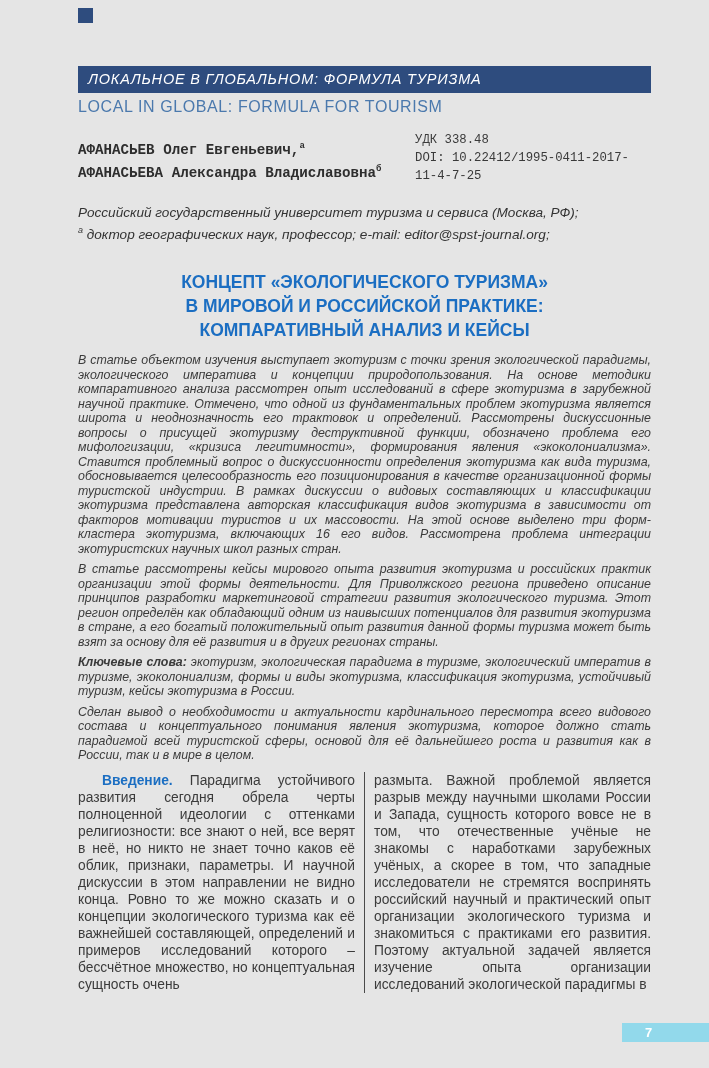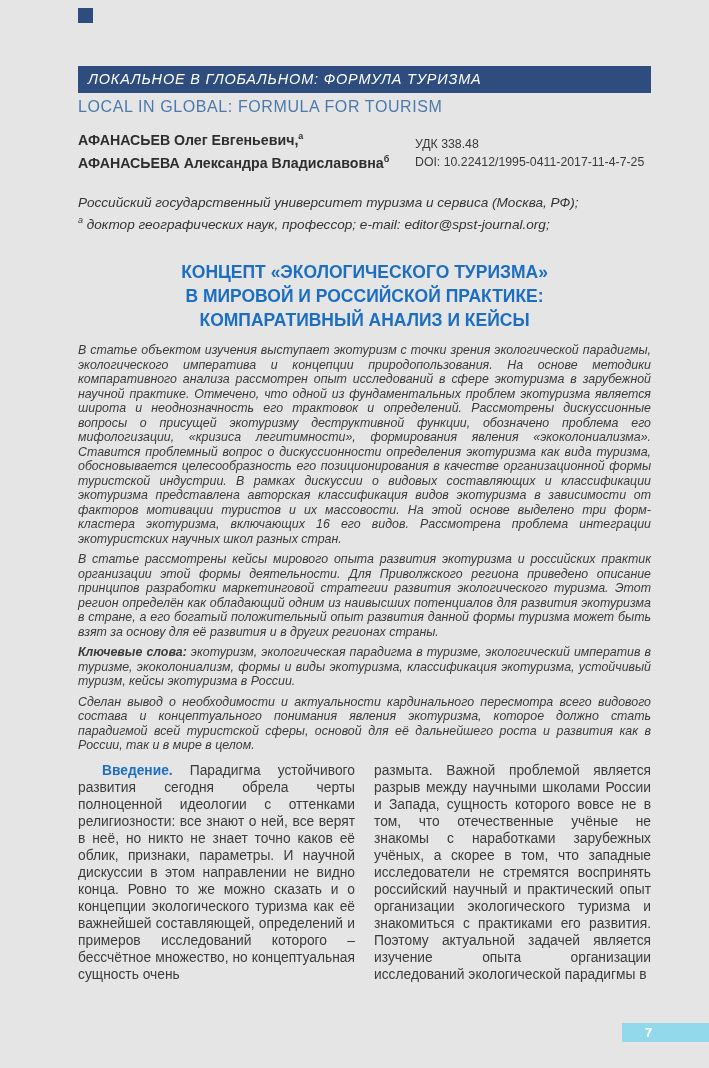--- a/index.html
+++ b/index.html
@@ -11,34 +11,34 @@
   .content{margin-left:78px;width:573px;}
   .banner{
     margin-top:66px;height:27px;line-height:27px;background:var(--banner,#2E4C7E);
     color:#fff;font-style:italic;font-size:14.5px;letter-spacing:0.8px;padding-left:10px;
     white-space:nowrap;overflow:hidden;
   }
   .banner-en{
     margin-top:5px;margin-right:-33px;text-align:left;
     font-size:16px;letter-spacing:0.6px;color:var(--banner_en,#4B79AD);
   }
-  .head-row{margin-top:13px;display:flex;justify-content:space-between;align-items:center;}
+  .head-row{margin-top:13px;display:flex;justify-content:space-between;align-items:flex-end;font-family:Liberation Mono, monospace;}
   .authors{font-weight:bold;font-size:14.2px;line-height:23px;color:#2e2e2e;}
   .authors .sup{font-size:9px;vertical-align:super;line-height:0;}
   .meta{width:236px;font-size:12.3px;line-height:18px;color:#3a3a3a;padding-top:2px;}
   .affil{margin-top:17px;font-style:italic;font-size:13.6px;line-height:21.5px;color:#333;}
   .affil .sup{font-size:9px;vertical-align:super;line-height:0;}
   .paper-title{
     margin-top:25px;text-align:center;font-weight:bold;font-size:17.5px;line-height:24px;
     color:var(--title,#1B6EC2);
   }
   .abstract{margin-top:11px;font-style:italic;font-size:12.4px;line-height:14.5px;text-align:justify;color:#3b3b3b;}
   .abstract p{margin:0 0 6px 0;}
   .kw-label{font-weight:bold;}
-  .cols{margin-top:9px;display:flex;font-size:13.8px;line-height:17px;text-align:justify;color:#3b3b3b;align-items:center;}
+  .cols{margin-top:9px;display:flex;font-size:13.8px;line-height:17px;text-align:justify;color:#3b3b3b;}
   .col{flex:1;}
   .col p{margin:0;}
   .col-left{padding-right:9px;}
   .col-left p{text-indent:24px;}
   .col-divider{width:1px;background:#4a4a4a;}
   .col-right{padding-left:9px;}
   .intro-label{font-weight:bold;color:var(--title,#1B6EC2);}
   .page-badge{
     position:absolute;left:622px;top:1023px;width:87px;height:19px;line-height:19px;
     background:var(--badge,#92D9EB);color:#fff;font-weight:bold;font-size:13px;

